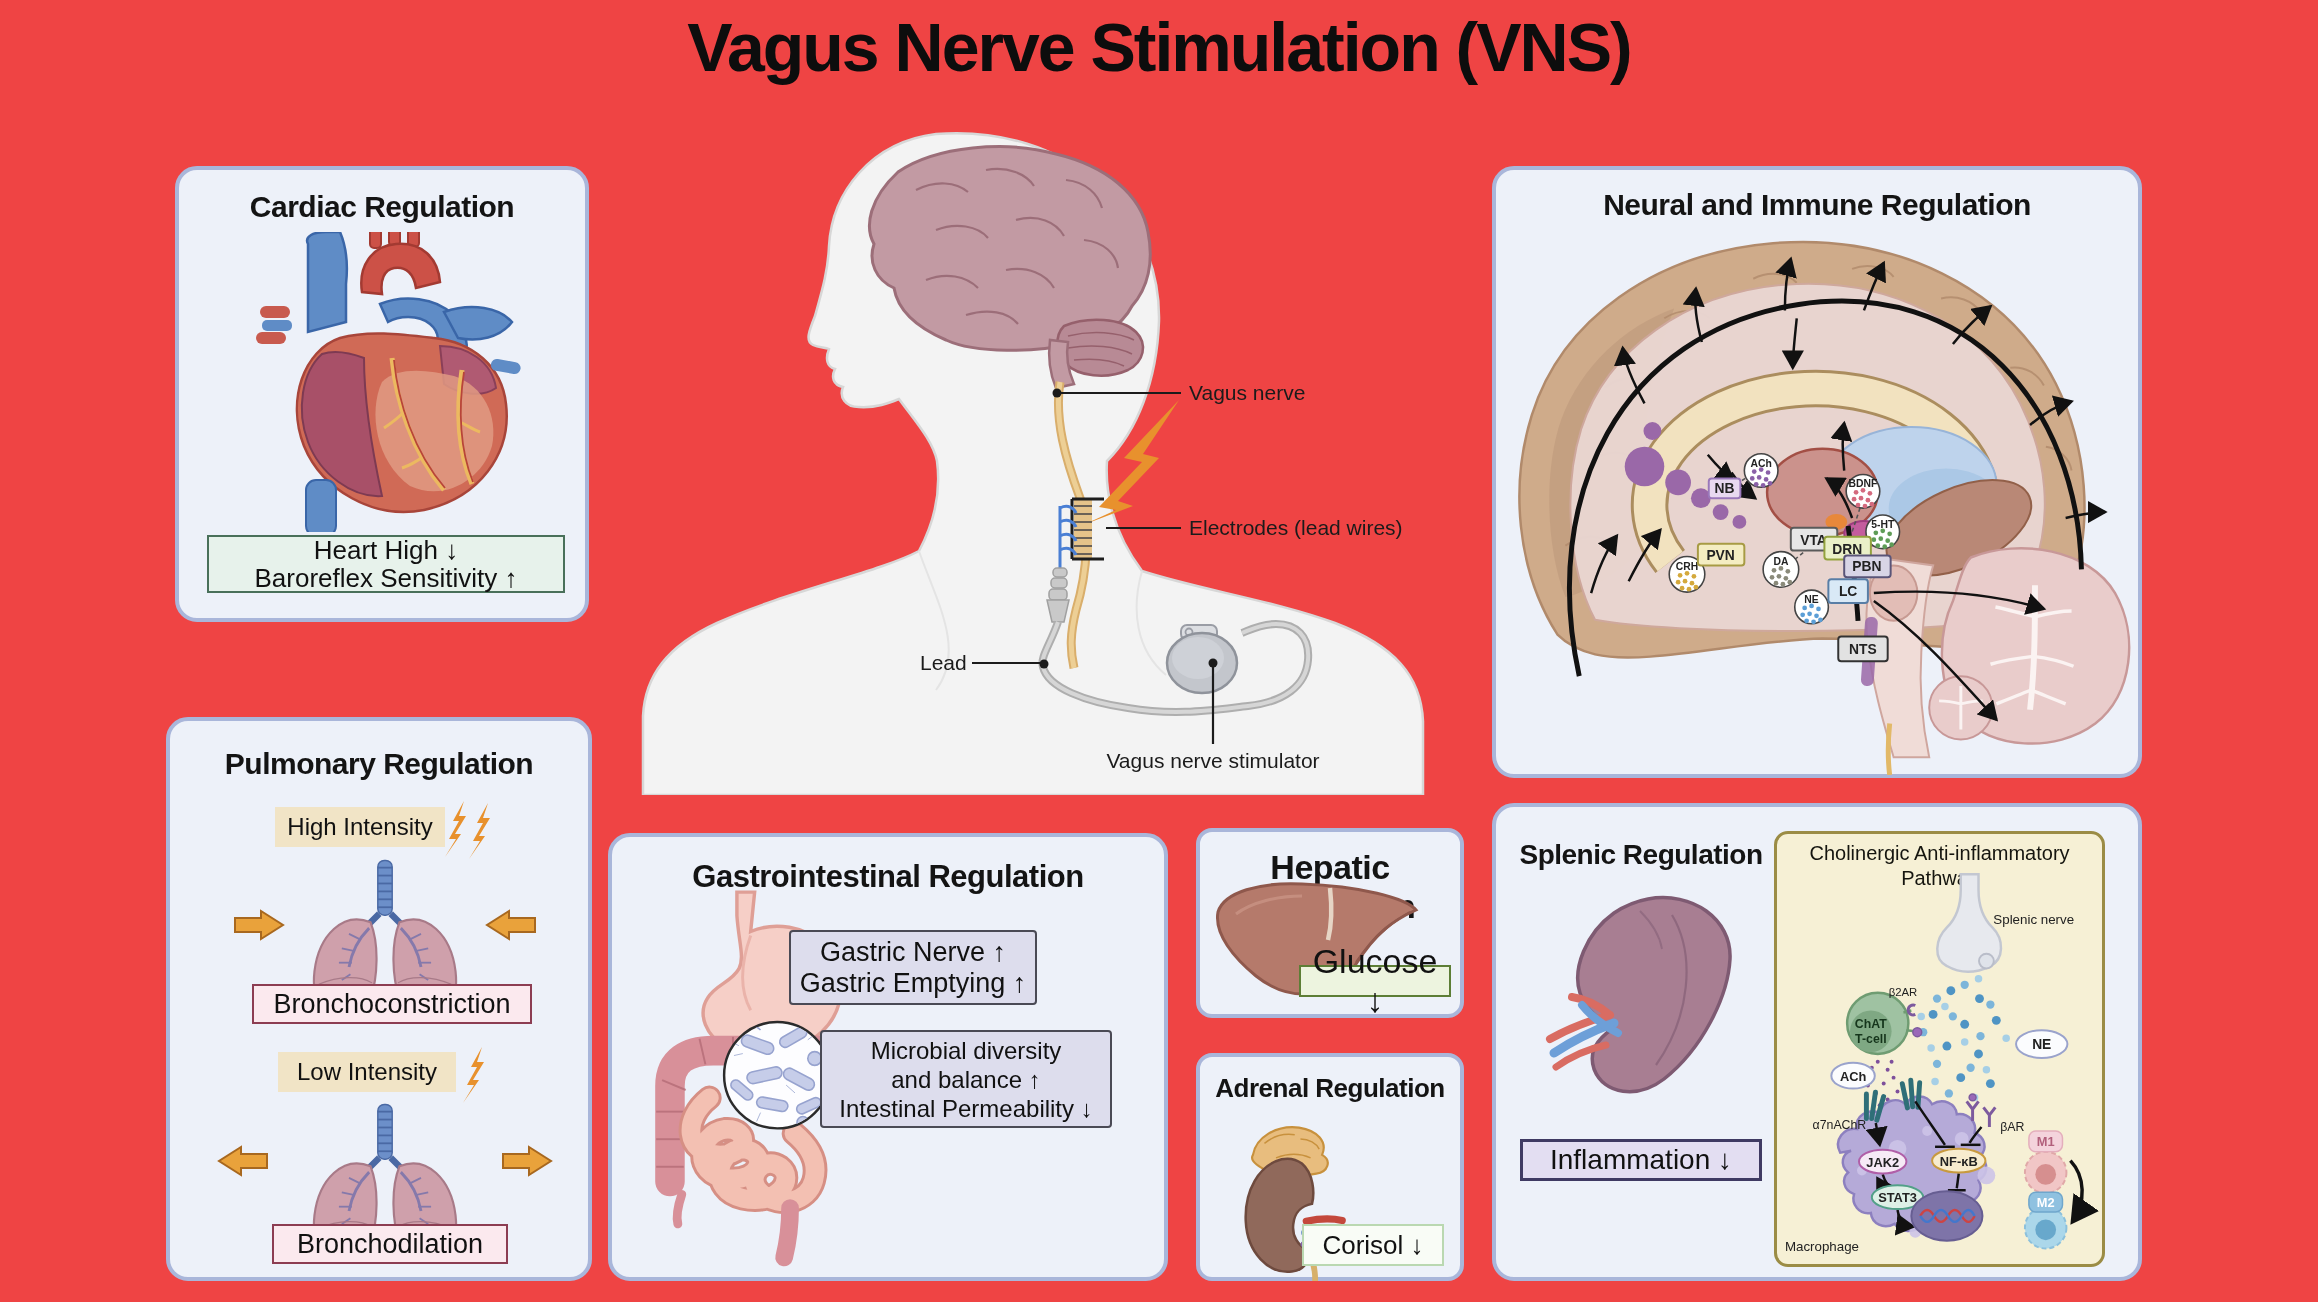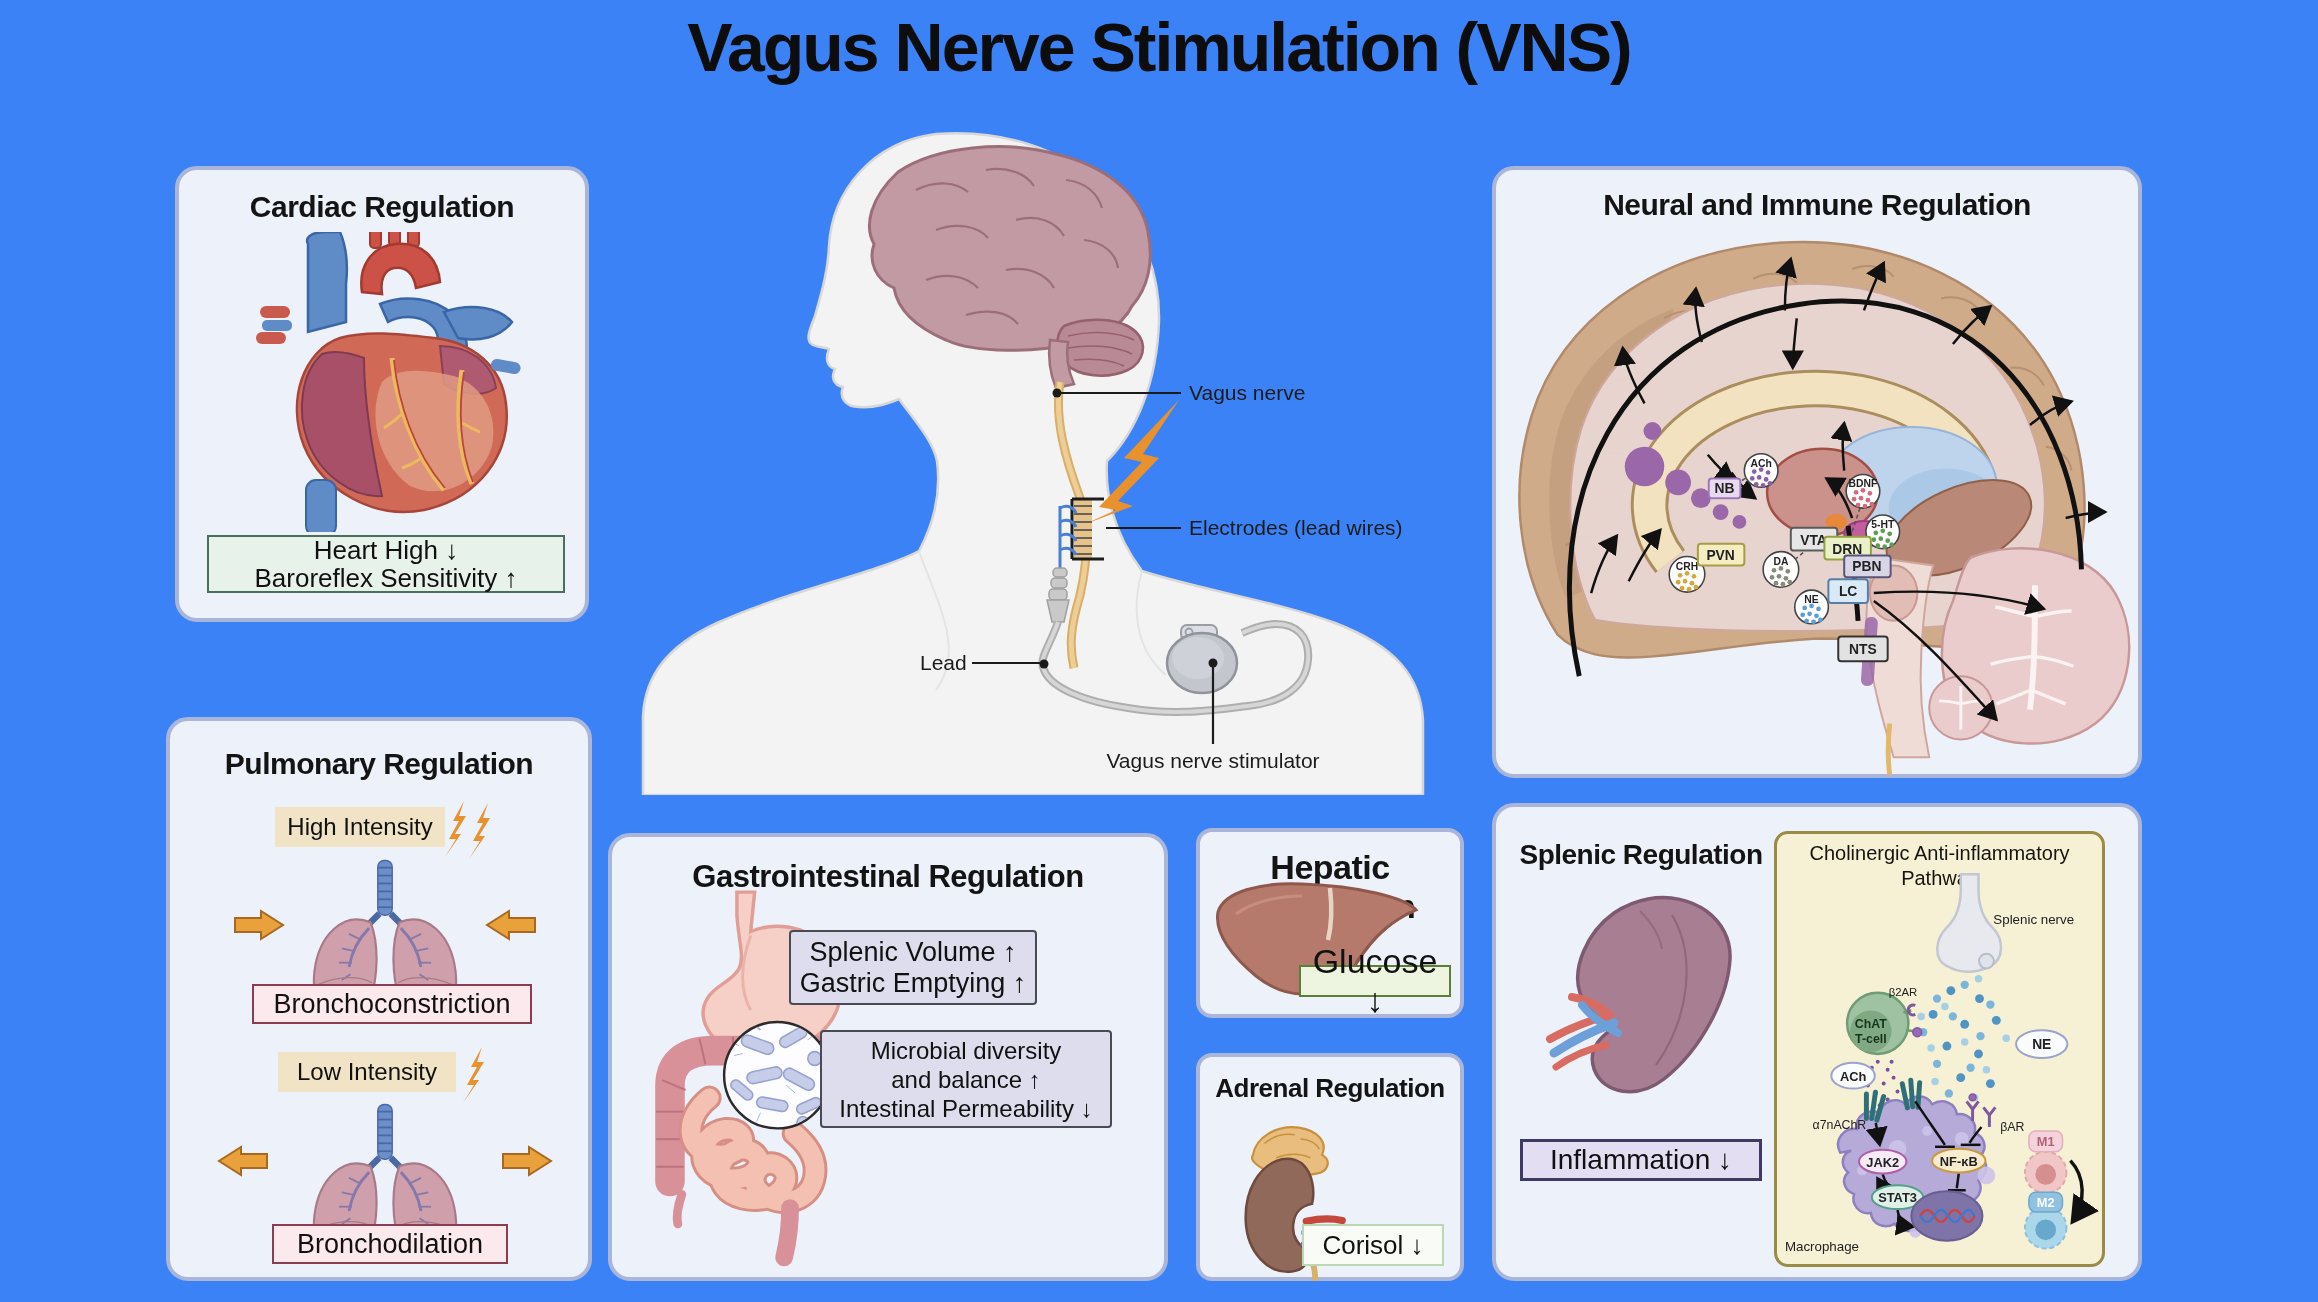--- a/index.html
+++ b/index.html
@@ -1,16 +1,16 @@
 <!DOCTYPE html>
 <html><head>
 <meta charset="utf-8">
 <style>
   html,body{margin:0;padding:0;background:#ffffff;font-family:"Liberation Sans",sans-serif;}
-  #canvas{position:relative;width:2318px;height:1302px;background:#3b82f6;overflow:hidden;}
+  #canvas{position:relative;width:2318px;height:1302px;background:#ef4444;overflow:hidden;}
   .main-title{position:absolute;left:0;top:8px;width:100%;text-align:center;font-size:68px;
     font-weight:800;letter-spacing:-2px;color:#0d0d0d;}
   .panel{position:absolute;background:#edf1f9;border:4px solid #a9b6da;border-radius:22px;box-sizing:border-box;}
   .panel-title{position:absolute;left:0;width:100%;text-align:center;font-weight:bold;color:#141414;letter-spacing:-0.5px;}
   .rbox{position:absolute;display:flex;flex-direction:column;align-items:center;justify-content:center;
     text-align:center;box-sizing:border-box;color:#111;}
   .rbox.green{background:#e7f2eb;border:2.5px solid #49705a;}
   .rbox.pink{background:#fbe9ee;border:2.5px solid #8c3d52;}
   .rbox.lav{background:#e3def2;border:3px solid #3f3a63;}
   .rbox.tan{background:#f1e4c6;border:none;}
@@ -419,21 +419,21 @@
               <circle cx="193" cy="290" r="6"></circle>
             <path d="M 126,198 C 134,190 144,190 150,196" fill="none"></path>
           </g>
           <g stroke="#97a3cf" stroke-width="1" fill="none" opacity="0.8">
             <path d="M 128,212 l -8,-4 M 132,220 l -9,2 M 198,206 l 8,-6 M 176,252 l 9,8 M 150,280 l -4,9"></path>
           </g>
         </g>
       </g>
     </svg>
     <div class="rbox gi" style="left:177px;top:93px;width:248px;height:75px;font-size:27px;line-height:31px;">
-      <div>Splenic Volume ↑</div>
+      <div>Gastric Nerve ↑</div>
       <div>Gastric Emptying ↑</div>
     </div>
     <div class="rbox gi" style="left:208px;top:193px;width:292px;height:98px;font-size:24px;line-height:29px;">
       <div>Microbial diversity</div>
       <div>and balance ↑</div>
       <div>Intestinal Permeability ↓</div>
     </div>
   </section>
 
   <section class="panel" style="left:1196px;top:828px;width:268px;height:190px;border-radius:16px;">

